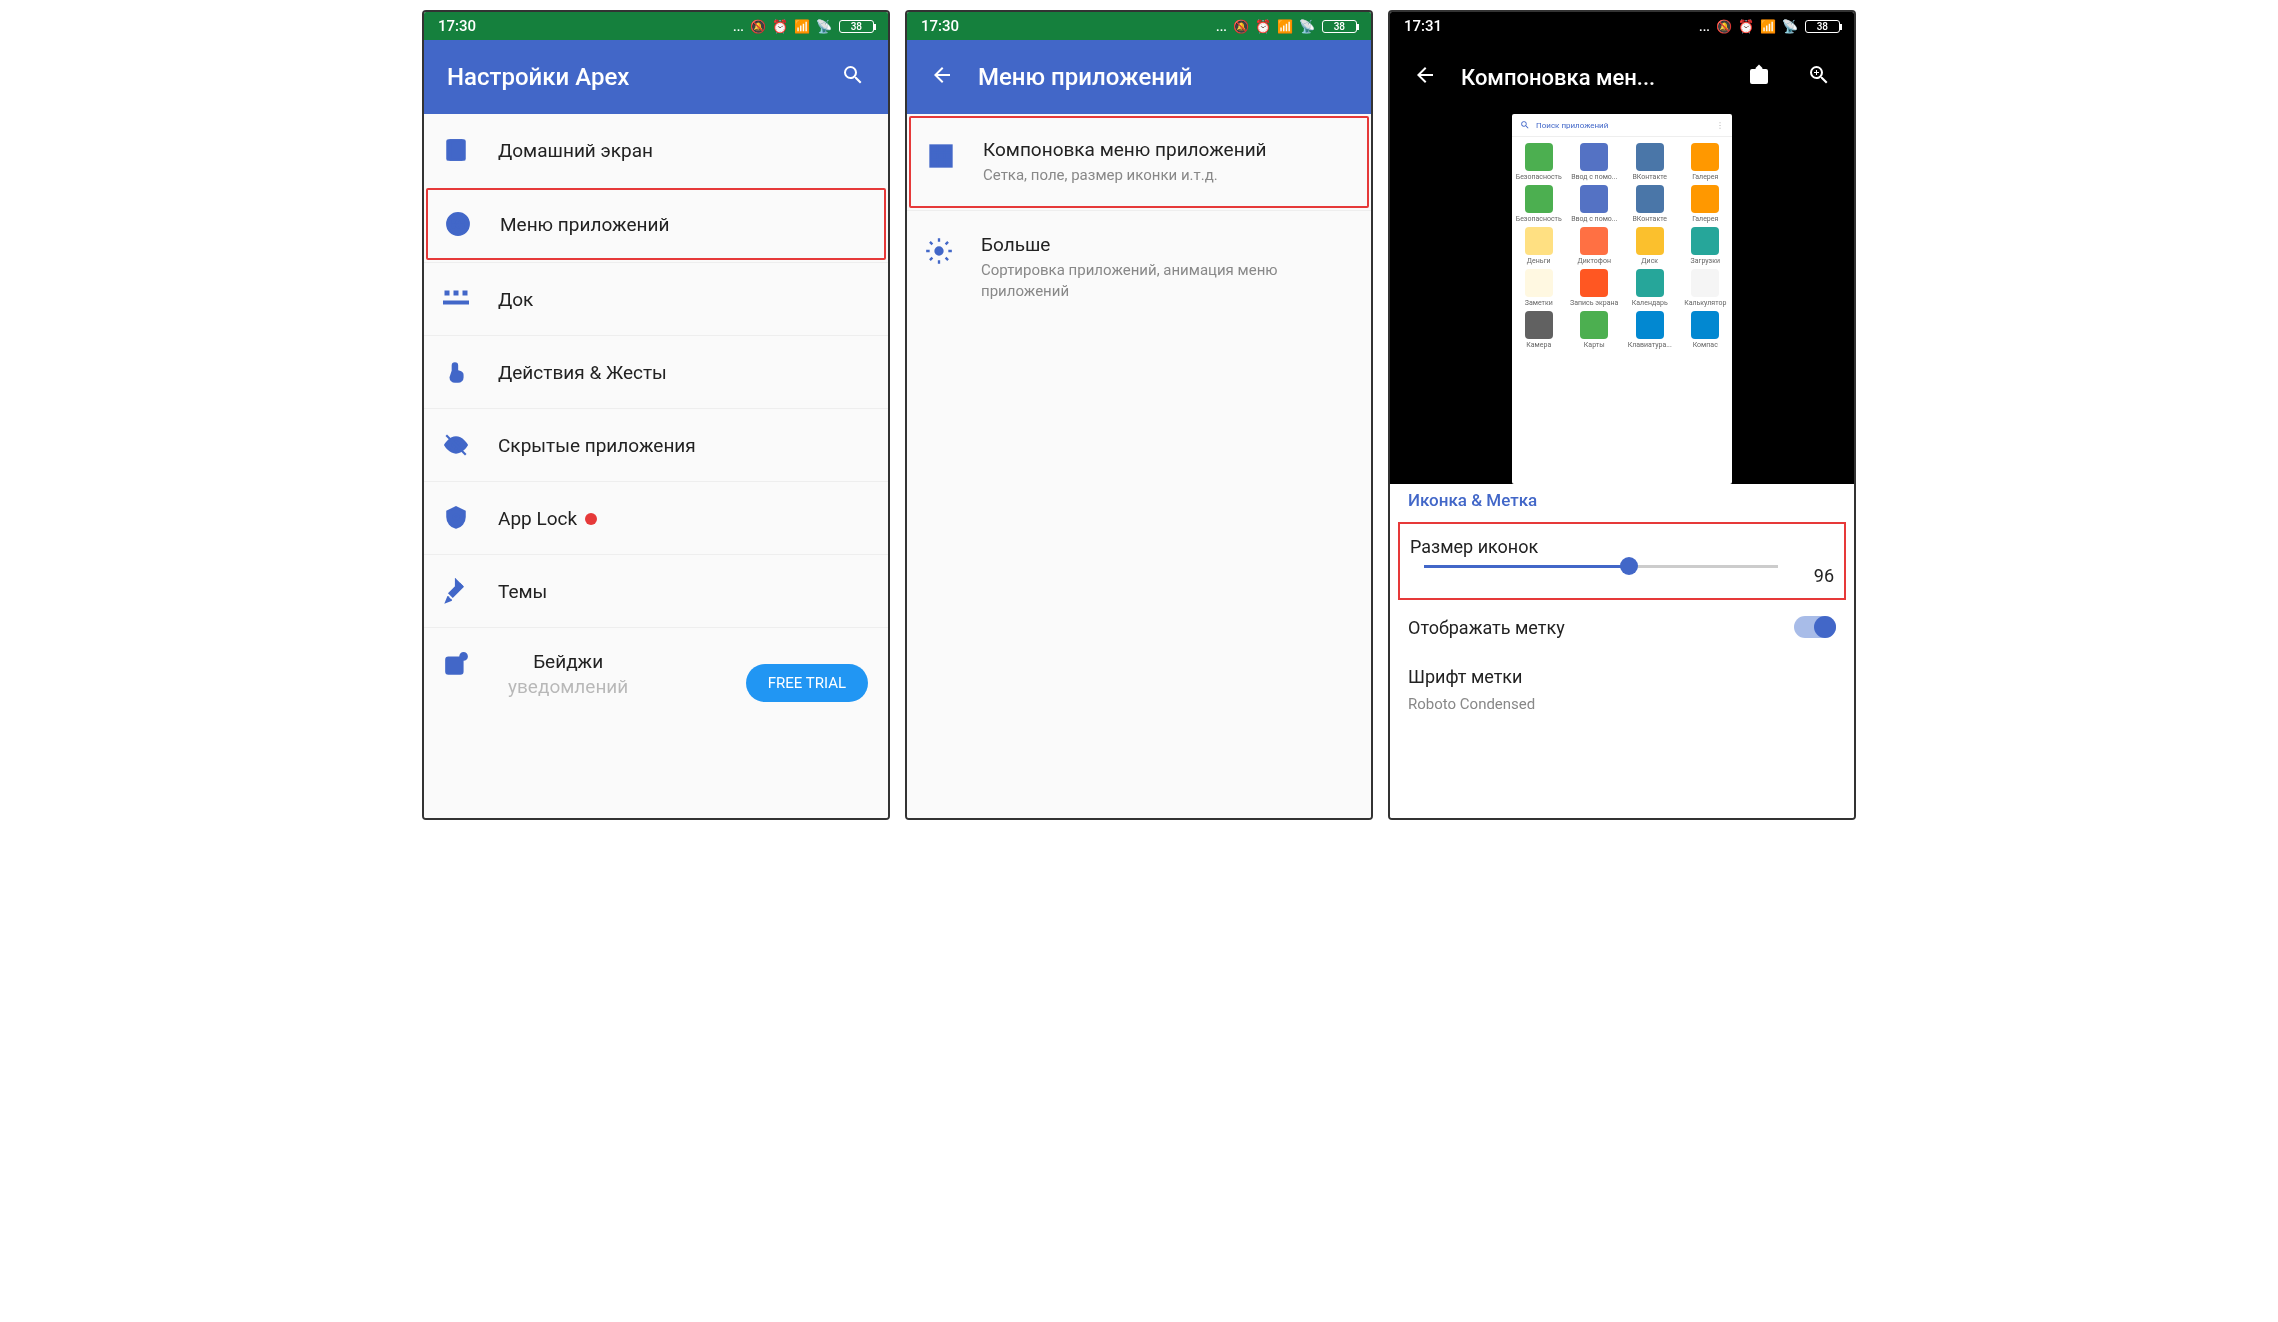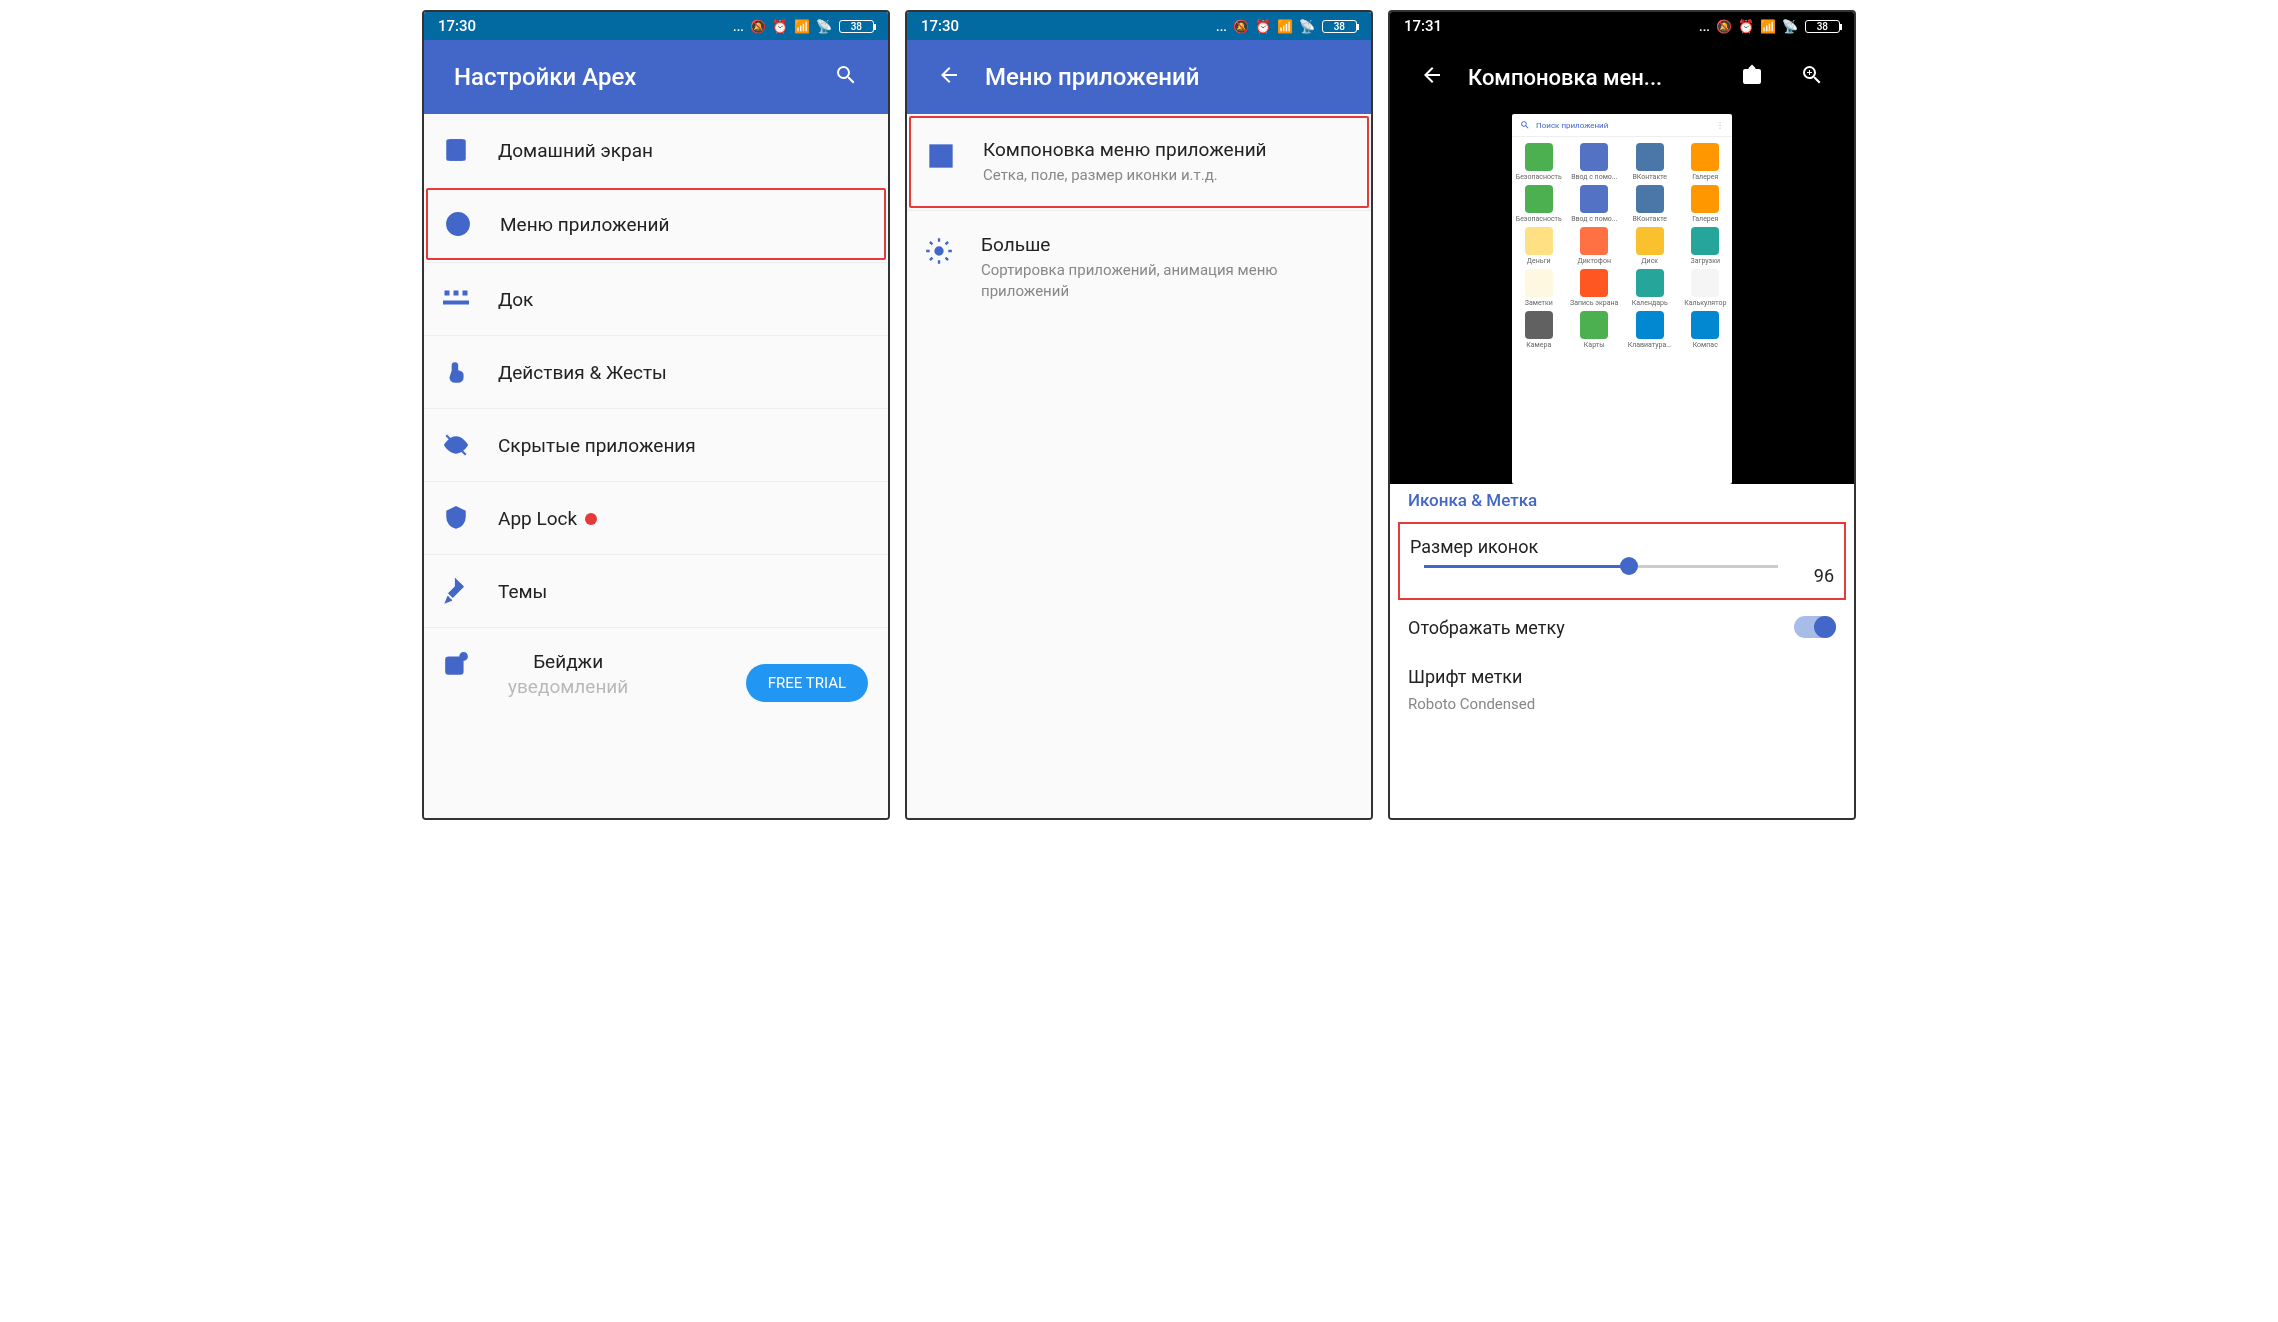--- a/index.html
+++ b/index.html
@@ -1,22 +1,22 @@
 <!DOCTYPE html>
 <html><head>
 <meta charset="utf-8">
 <style>
 * { margin: 0; padding: 0; box-sizing: border-box; font-family: Roboto, Arial, sans-serif; }
 body { background: #fff; padding: 10px; }
 .container { display: flex; gap: 15px; justify-content: center; }
 .phone { width: 468px; height: 810px; border: 2px solid #333; border-radius: 4px; background: #fff; overflow: hidden; display: flex; flex-direction: column; }
-.status-bar { height: 28px; background: #0369a1; color: #fff; display: flex; align-items: center; justify-content: space-between; padding: 0 14px; font-size: 15px; font-weight: 500; }
+.status-bar { height: 28px; background: #15803d; color: #fff; display: flex; align-items: center; justify-content: space-between; padding: 0 14px; font-size: 15px; font-weight: 500; }
 .status-bar.black { background: #000; }
 .status-icons { display: flex; gap: 6px; align-items: center; font-size: 13px; }
-.app-bar { height: 74px; background: #4267c8; color: #fff; display: flex; align-items: center; padding: 0 30px; gap: 24px; }
+.app-bar { height: 74px; background: #4267c8; color: #fff; display: flex; align-items: center; padding: 0 23px; gap: 24px; }
 .app-bar.black { background: #000; }
 .app-bar-title { font-size: 24px; font-weight: 500; flex: 1; }
 .app-bar svg { fill: #fff; }
 .content { flex: 1; background: #fafafa; overflow: hidden; }
 .list-item { display: flex; align-items: center; padding: 22px 18px; gap: 28px; border-top: 1px solid #eee; cursor: pointer; }
 .list-item:first-child { border-top: none; }
 .list-item.highlighted { border: 2px solid #e63939; margin: 2px; border-radius: 2px; padding: 20px 16px; }
 .list-icon { width: 28px; height: 28px; display: flex; align-items: center; justify-content: center; }
 .list-icon svg { fill: #4267c8; stroke: #4267c8; }
 .list-text { display: flex; flex-direction: column; gap: 4px; flex: 1; }

